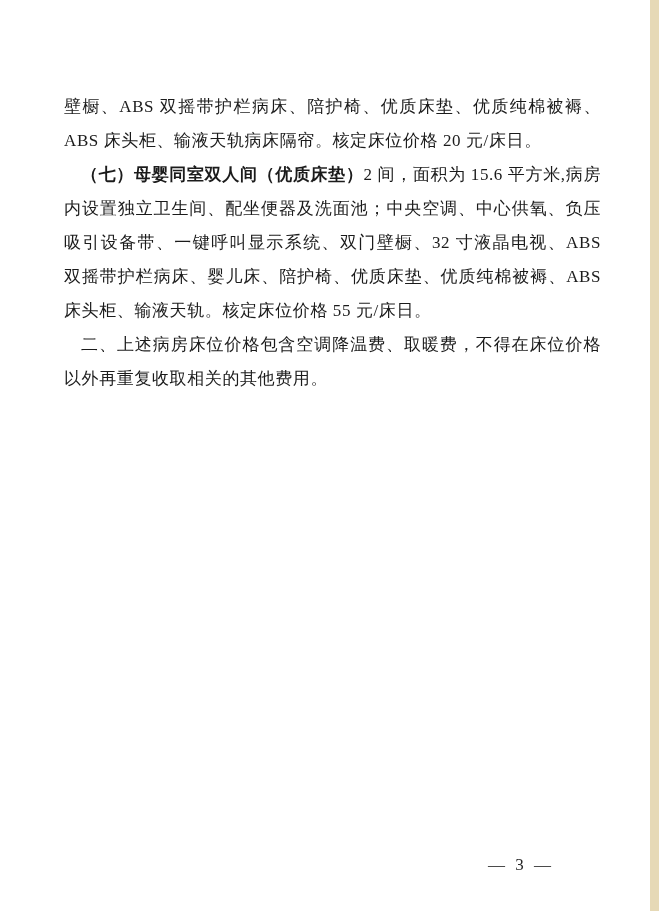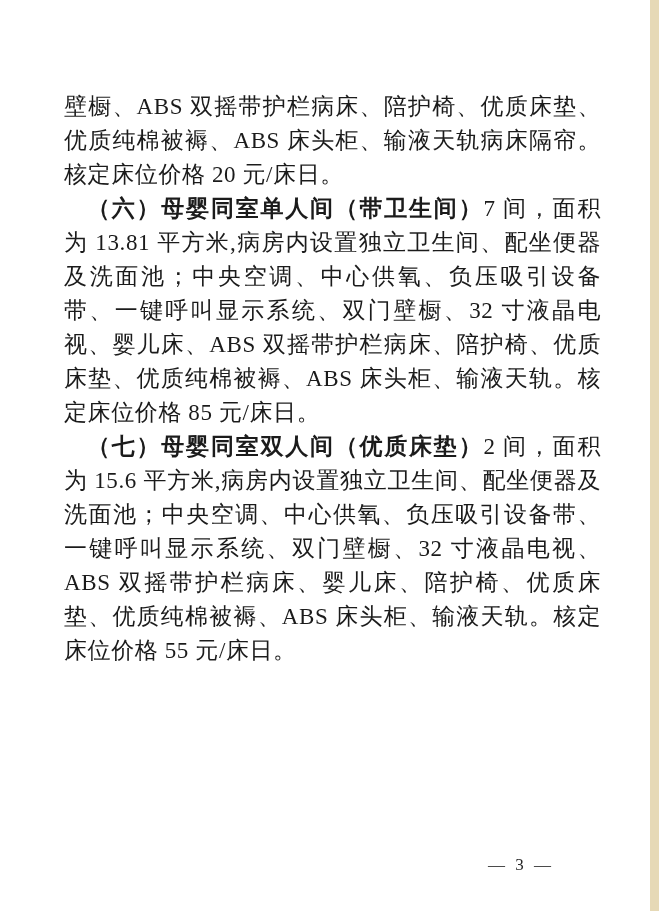--- a/index.html
+++ b/index.html
@@ -14,21 +14,21 @@
     background: #ffffff;
     overflow: hidden;
     font-family: "Liberation Serif", serif;
     color: #1b1b1b;
   }
   .body-text {
     position: absolute;
     left: 64px;
     top: 90px;
     width: 537px;
-    font-size: 23px;
+    font-size: 17px;
     line-height: 34px;
     text-align: justify;
     text-justify: inter-ideograph;
     letter-spacing: 0.6px;
   }
   .para {
     margin: 0;
     padding: 0;
   }
   .para.indent {
@@ -56,25 +56,25 @@
 </style>
 </head>
 <body>
 
 <div class="page" style="background: rgb(255, 255, 255); color: rgb(27, 27, 27);">
 
   <div class="body-text">
 
     <p class="para"><span>壁橱、ABS 双摇带护栏病床、陪护椅、优质床垫、优质纯棉被褥、ABS 床头柜、输液天轨病床隔帘。核定床位价格 20 元/床日。</span></p>
 
-    <p class="para indent"><span class="seg-bold">（六）母婴同室单人间（带卫生间）</span><span>7 间，面积为 13.81 平方米,病房内设置独立卫生间、配坐便器及洗面池；中央空调、中心供氧、负压吸引设备带、一键呼叫显示系统、双门壁橱、32 寸液晶电视、婴儿床、ABS 双摇带护栏病床、陪护椅、优质床垫、优质纯棉被褥、ABS 床头柜、输液天轨。核定床位价格 85 元/床日。</span></p>
 
     <p class="para indent"><span class="seg-bold">（七）母婴同室双人间（优质床垫）</span><span>2 间，面积为 15.6 平方米,病房内设置独立卫生间、配坐便器及洗面池；中央空调、中心供氧、负压吸引设备带、一键呼叫显示系统、双门壁橱、32 寸液晶电视、ABS 双摇带护栏病床、婴儿床、陪护椅、优质床垫、优质纯棉被褥、ABS 床头柜、输液天轨。核定床位价格 55 元/床日。</span></p>
 
 
+    <p class="para indent"><span>二、上述病房床位价格包含空调降温费、取暖费，不得在床位价格以外再重复收取相关的其他费用。</span></p>
 
   </div>
 
   <div class="footer">— 3 —</div>
 
   <div class="edge-strip" style="background: rgb(230, 217, 182);"></div>
 
 </div>
 
 </body></html>

